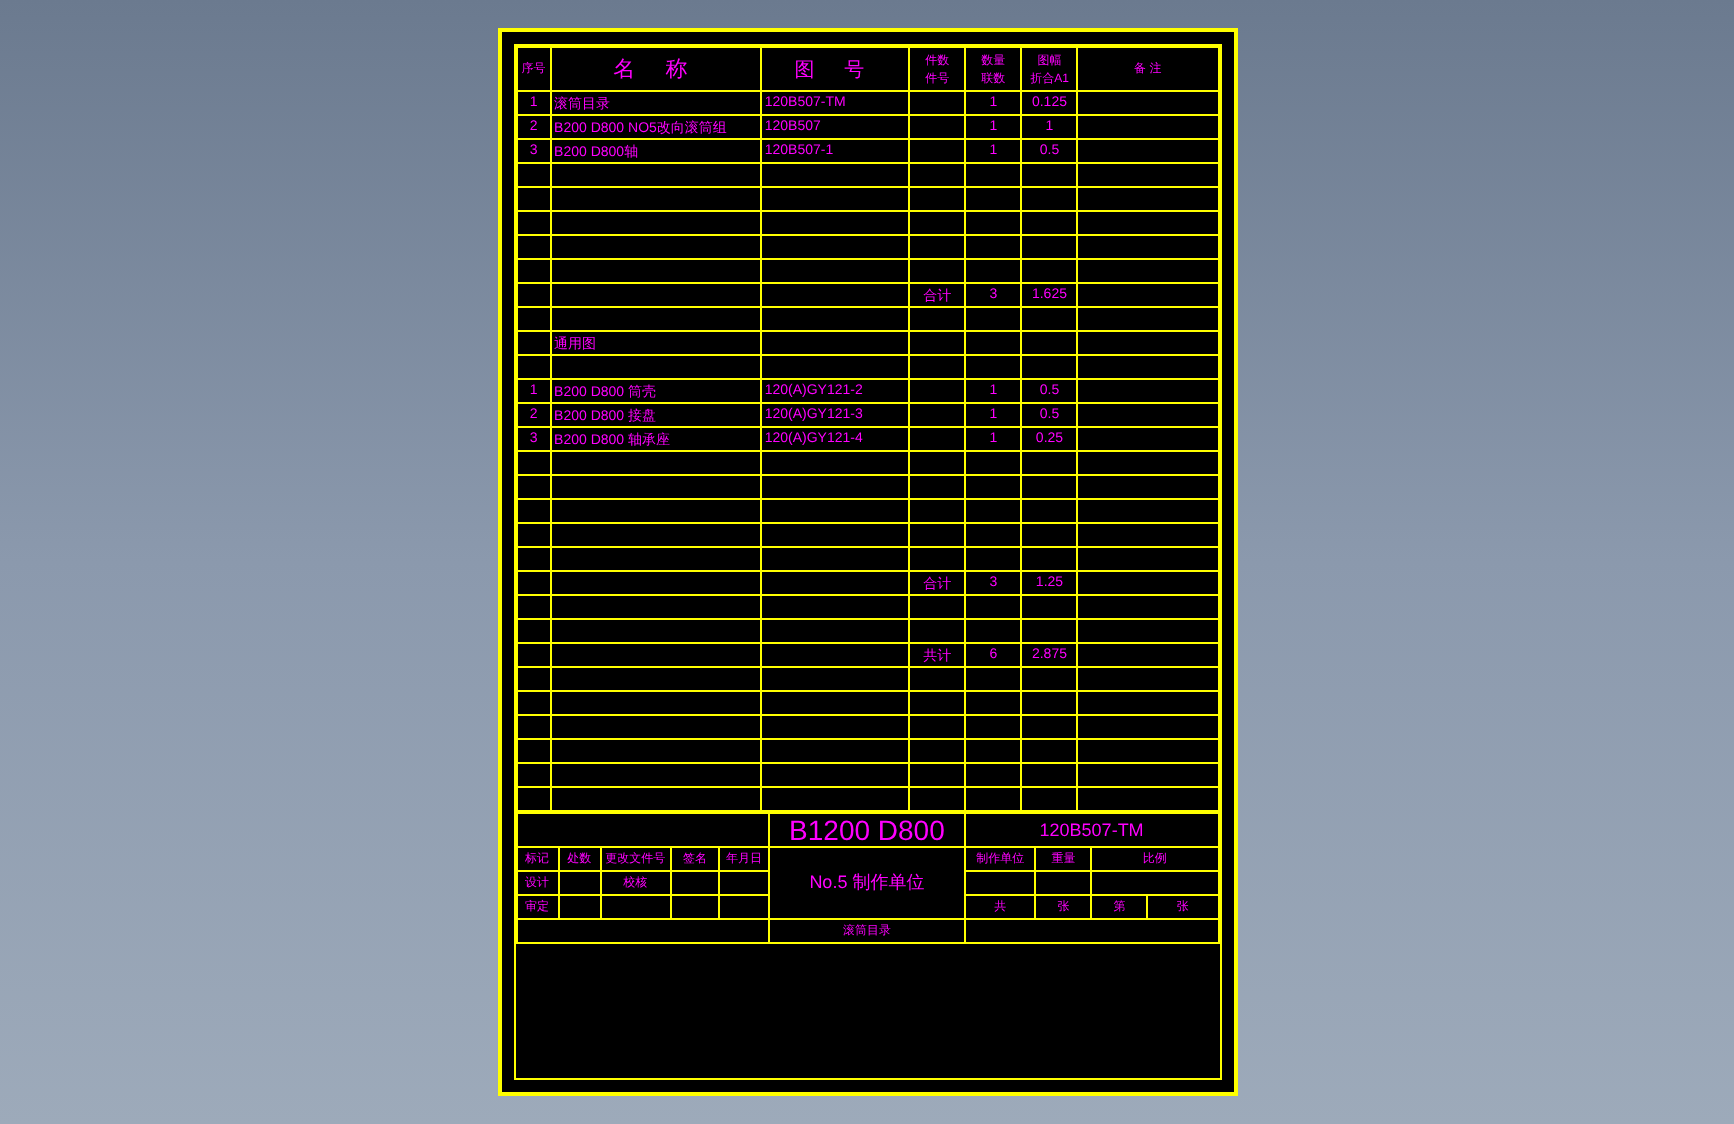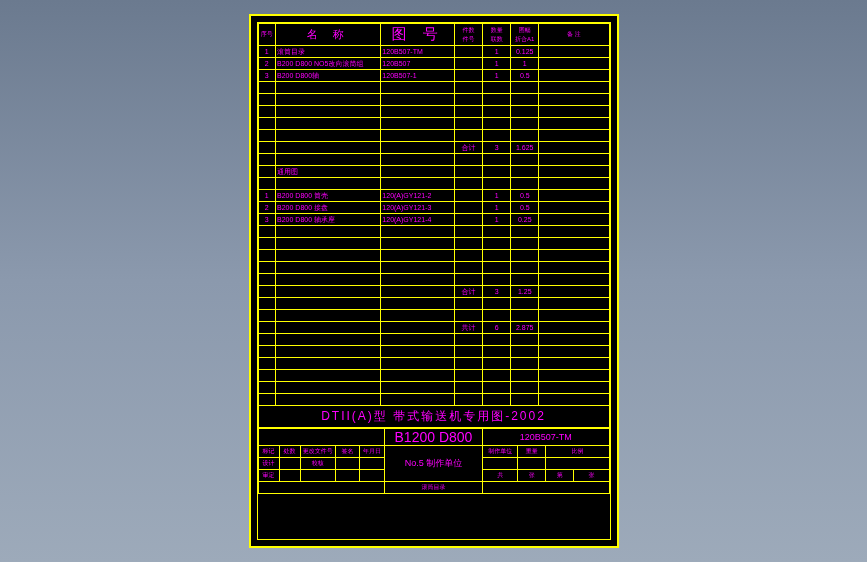--- a/index.html
+++ b/index.html
@@ -62,21 +62,21 @@
 <col style="width:8%">
           <col style="width:8%">
           <col style="width:8%">
 <col style="width:9%">
           <col style="width:11%">
 </colgroup>
 <tbody>
           <tr class="hdr">
 <td class="c tiny">序号</td>
 <td class="c" style="font-size:11px;letter-spacing:6px">名 称</td>
-<td class="c" style="font-size:15px;letter-spacing:6px">图 号</td>
+<td class="c" style="font-size:10px;letter-spacing:6px">图 号</td>
 <td class="c tiny"><span>件数</span><br><span>件号</span></td>
 <td class="c tiny"><span>数量</span><br><span>联数</span></td>
 <td class="c tiny"><span>图幅</span><br><span>折合A1</span></td>
 <td class="c tiny" colspan="2">备 注</td>
 </tr>
 
 <tr>
             <td class="c">1</td>
             <td>滚筒目录</td>
             <td>120B507-TM</td>
@@ -341,23 +341,20 @@
 <tr>
             <td></td>
             <td></td>
             <td></td>
             <td></td>
             <td></td>
             <td></td>
             <td colspan="2"></td>
           </tr>
 
-<tr class="title-row">
-<td colspan="8">DTII(A)型 带式输送机专用图-2002</td>
-</tr>
 </tbody>
       </table>
 
 <table class="footer-grid">
 <colgroup>
 <col style="width:6%">
           <col style="width:6%">
           <col style="width:10%">
           <col style="width:7%">
           <col style="width:7%">

